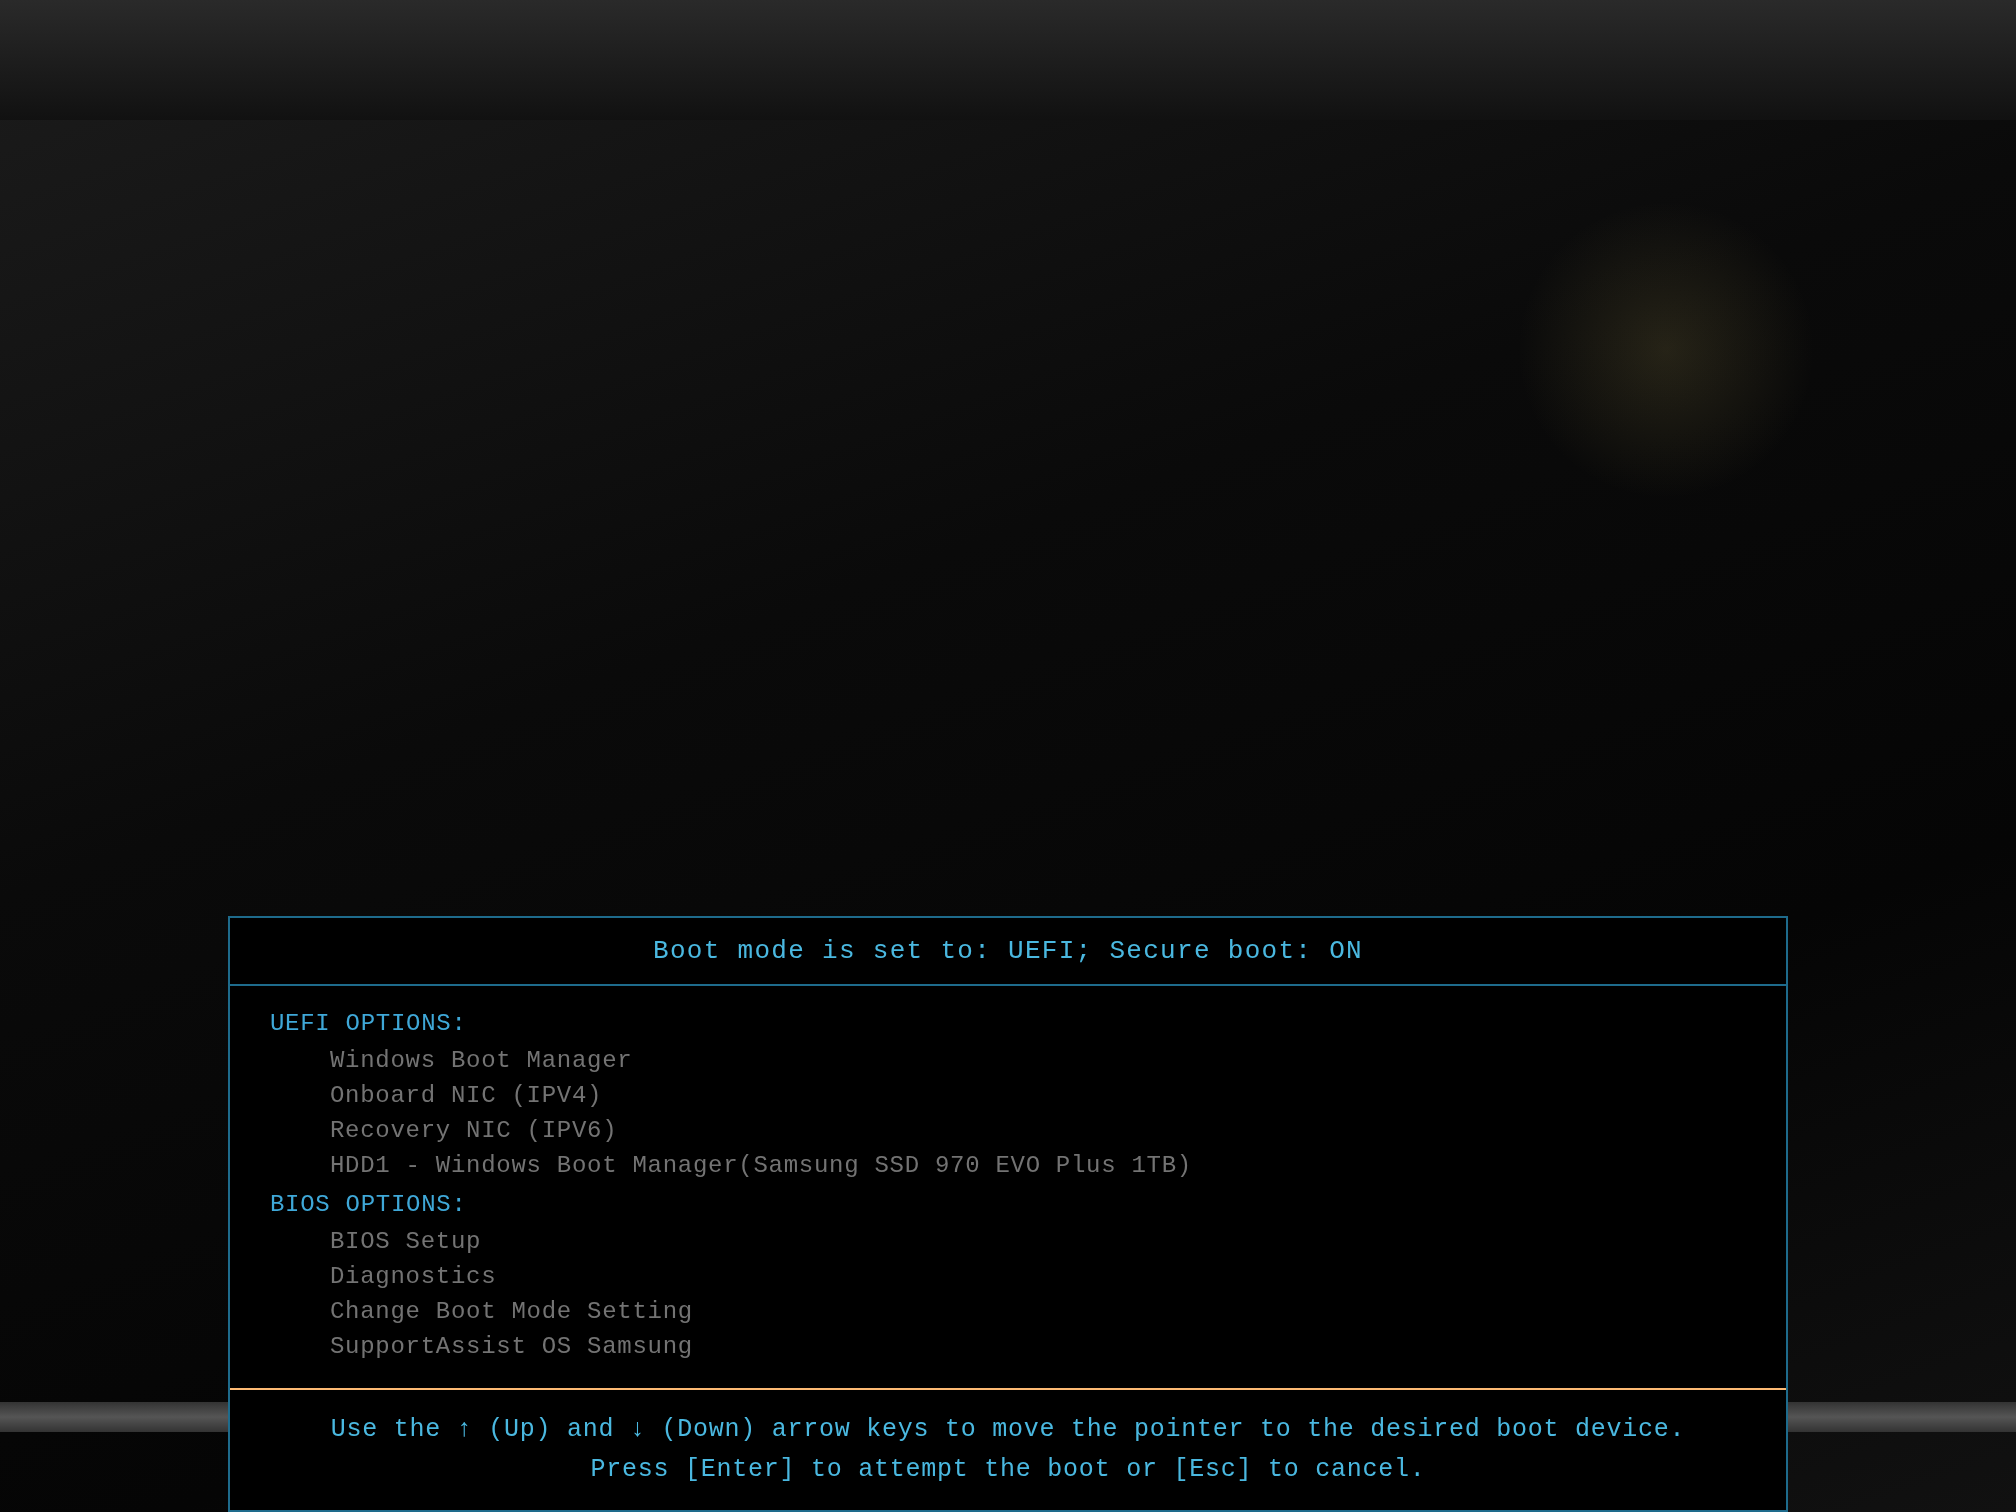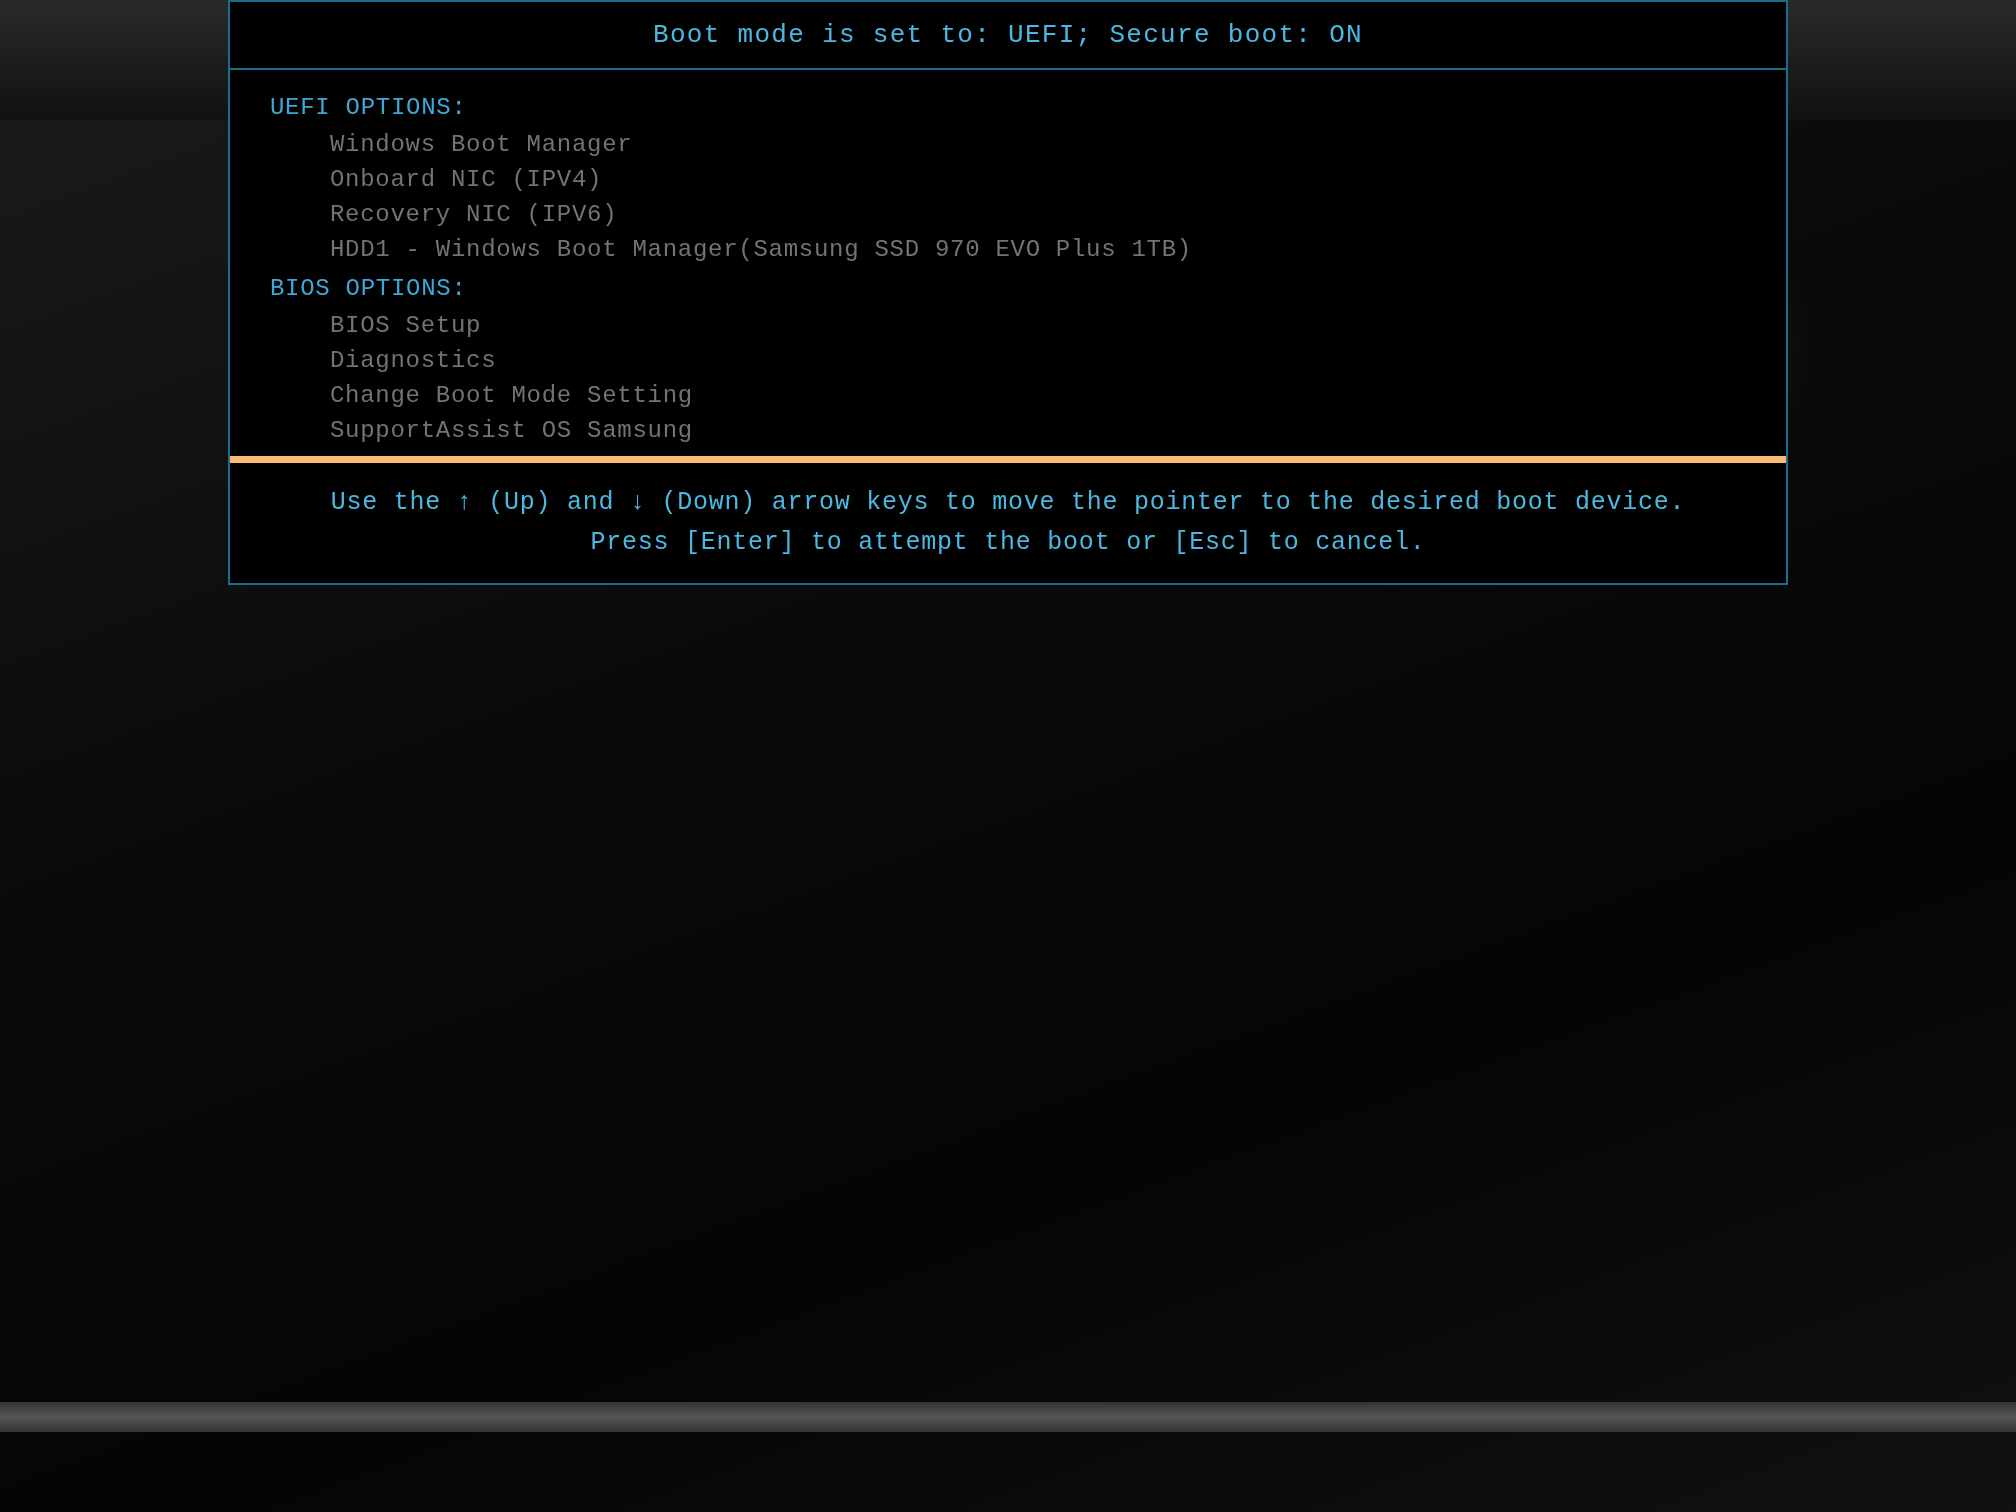--- a/index.html
+++ b/index.html
@@ -17,21 +17,21 @@
       justify-content: center;
       font-family: 'Courier New', Courier, monospace;
       background: radial-gradient(ellipse at 70% 40%, #1a1a0a 0%, #050505 60%, #000 100%);
     }
 
     .screen-bezel {
       width: 100%;
       height: 100%;
       background: linear-gradient(160deg, #1c1c1c 0%, #0a0a0a 40%, #050505 70%, #111 100%);
       display: flex;
-      align-items: flex-start;
+      align-items: flex-end;
       justify-content: center;
       position: relative;
     }
 
     .screen-bezel::before {
       content: '';
       position: absolute;
       top: 0; left: 0; right: 0;
       height: 120px;
       background: linear-gradient(to bottom, #2a2a2a, #111);
@@ -60,22 +60,22 @@
     }
 
     .title-text {
       color: #4ab8e0;
       font-size: 26px;
       letter-spacing: 0.05em;
       font-family: 'Courier New', Courier, monospace;
     }
 
     .menu-area {
-      padding: 24px 40px 8px 40px;
-      border-bottom: 7px solid #fdba74;
+      padding: 24px 40px 24px 40px;
+      border-bottom: 2px solid #fdba74;
       text-decoration: underline;
     }
 
     .section-label {
       color: #3fa8d8;
       font-size: 24px;
       font-family: 'Courier New', Courier, monospace;
       margin-bottom: 6px;
       letter-spacing: 0.03em;
     }

